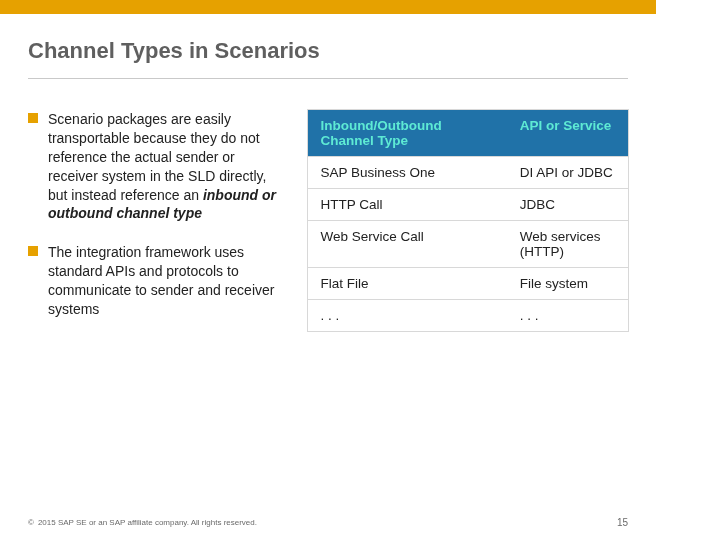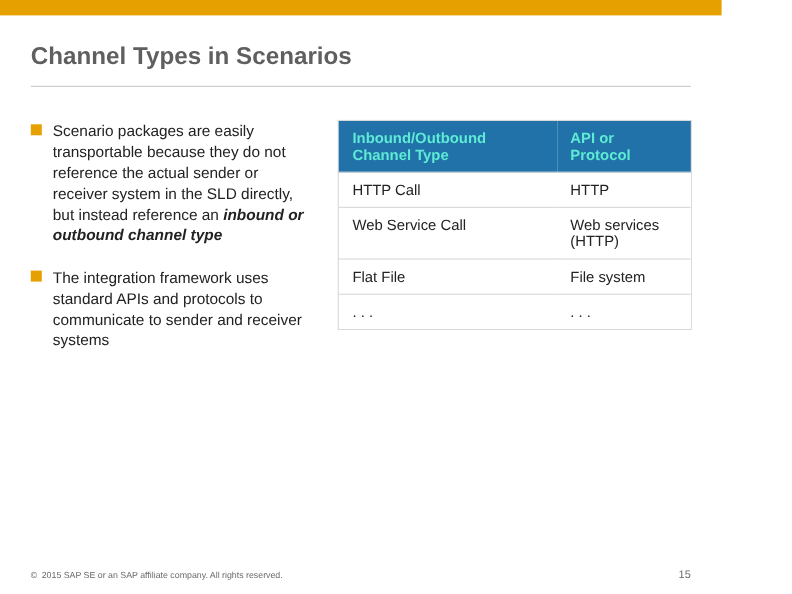--- a/index.html
+++ b/index.html
@@ -146,27 +146,31 @@
       </div>
 
 
     </div>
 
     <div class="table-wrap">
       <table class="ct">
         <thead>
           <tr>
             <th>Inbound/Outbound Channel Type</th>
-            <th>API or Protocol</th>
+            <th>API or Service</th>
           </tr>
         </thead>
         <tbody>
           <tr>
+            <td>SAP Business One</td>
+            <td>DI API or JDBC</td>
+          </tr>
+          <tr>
             <td>HTTP Call</td>
-            <td>HTTP</td>
+            <td>JDBC</td>
           </tr>
           <tr>
             <td>Web Service Call</td>
             <td>Web services (HTTP)</td>
           </tr>
           <tr>
             <td>Flat File</td>
             <td>File system</td>
           </tr>
           <tr>

